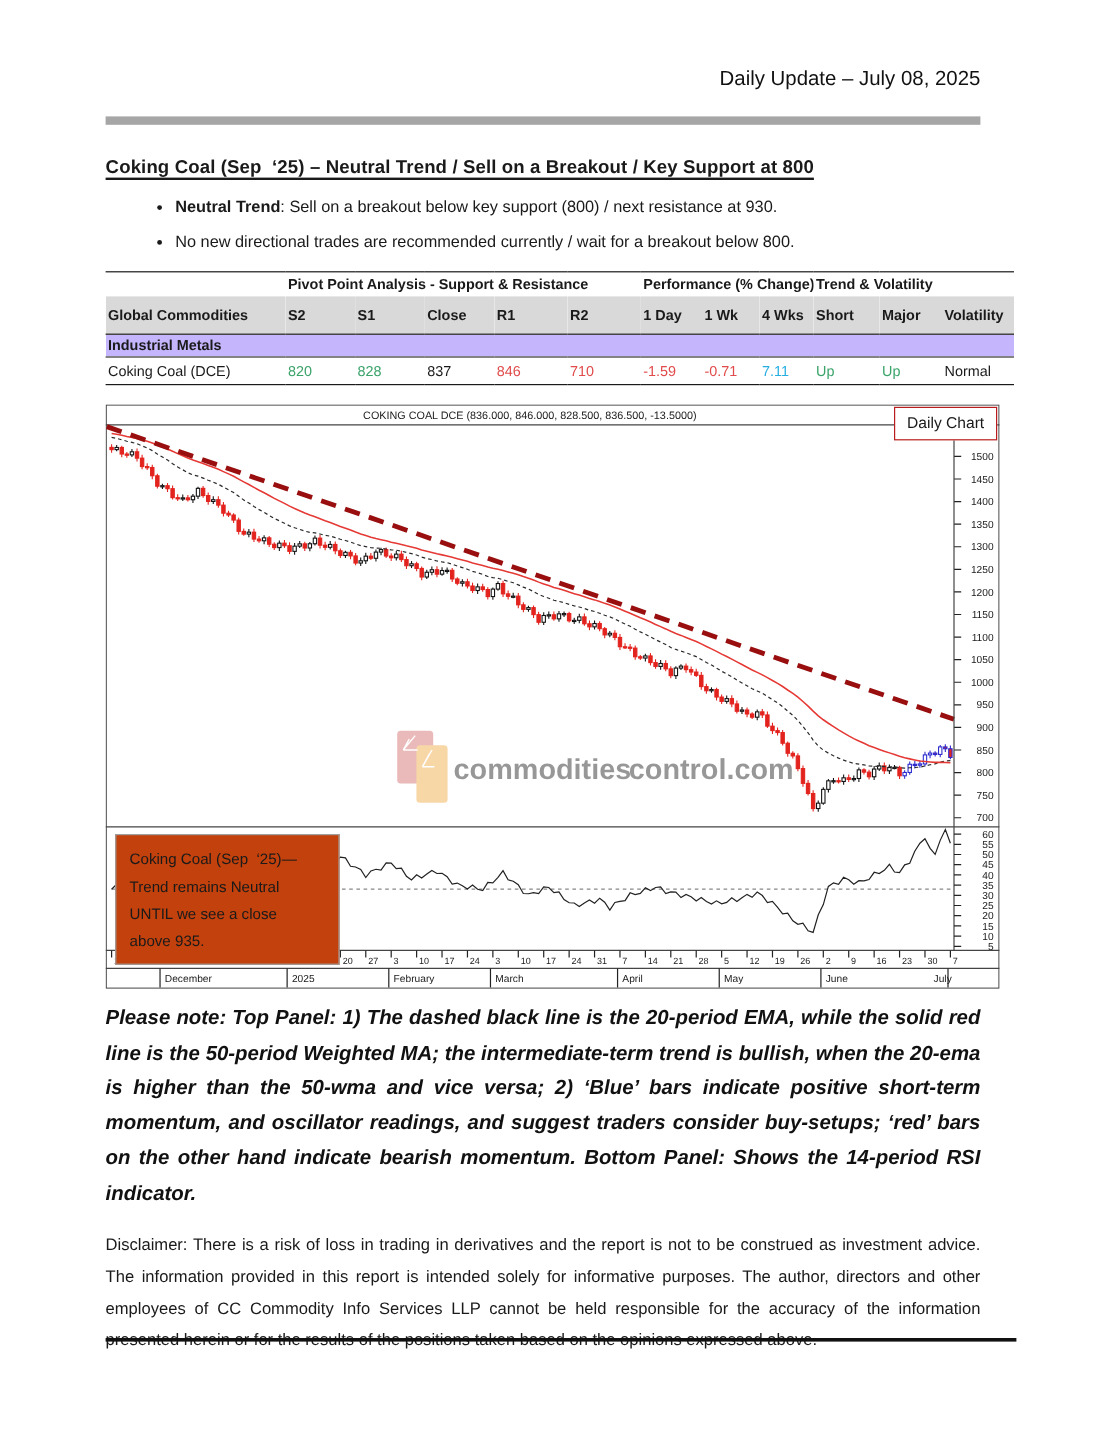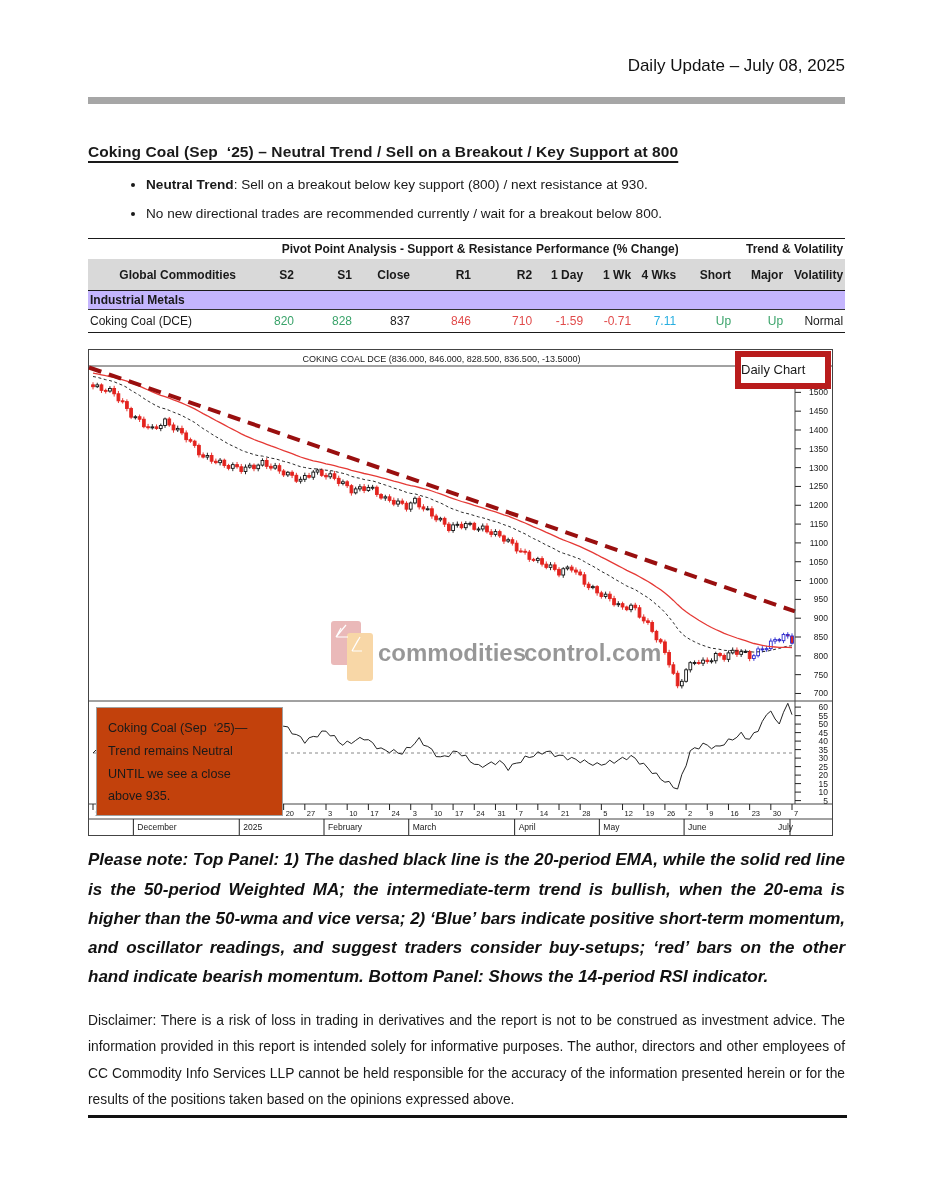--- a/index.html
+++ b/index.html
@@ -1,41 +1,41 @@
 <!DOCTYPE html>
 <html style="--accent-green: #3aa36a; --accent-red: #e14b4b; --accent-cyan: #27aee0; --table-header-bg: #d9d9d9; --divider-gray: #a6a6a6; --candle-red: #e3231e; --candle-blue: #2a2ad0; --wma-red: #e53935; --ema-black: #2a2a2a; --trendline-dark-red: #990f0f; --watermark-gray: #8d87a0; --watermark-orange: #f0a73e; --watermark-red-block: #d26565;"><head>
 <meta charset="utf-8">
 <style>
   html,body{margin:0;padding:0;background:#fff;}
   body{width:927px;height:1200px;overflow:hidden;position:relative;
        font-family:"Liberation Sans",sans-serif;color:#1a1a1a;}
-  .page{padding:0 82px 0 88px;}
+  .page{padding:0 110px 0 88px;}
   .header-row{margin-top:56px;text-align:right;font-size:17px;color:#111;}
   .top-divider{margin-top:21px;height:7px;background:var(--divider-gray,#a6a6a6);}
-  .doc-title{margin-top:39px;font-size:15.5px;font-weight:bold;
+  .doc-title{margin-top:27px;font-size:15.5px;font-weight:bold;
              text-decoration:underline;text-underline-offset:4px;
              text-decoration-thickness:1.5px;letter-spacing:.1px;}
   ul.bullets{margin:14px 0 0 0;padding-left:58px;}
   ul.bullets li{font-size:13.6px;margin-bottom:9px;line-height:1.45;}
   table.commod{border-collapse:collapse;margin-top:15px;table-layout:fixed;width:757px;
                border-top:1.5px solid #1a1a1a;border-bottom:1.5px solid #1a1a1a;}
-  table.commod td{font-size:12px;padding:0 2px;height:19px;text-align:right;overflow:hidden;white-space:nowrap;}
+  table.commod td{font-size:12px;padding:0 2px;height:19px;text-align:left;overflow:hidden;white-space:nowrap;}
   tr.grp td{font-size:12px;font-weight:bold;height:20px;}
   tr.hdr td{background:var(--table-header-bg,#d9d9d9);font-weight:bold;height:31px;}
   tr.sec td{border-top:1.5px solid #1a1a1a;border-bottom:1px solid #333;
             text-align:left;font-weight:bold;background:#c4b5fd;height:18px;padding-left:2px;}
   tr.datarow td{height:22px;}
   tr.datarow td.name{text-align:left;padding-left:2px;}
   .c-green{color:var(--accent-green,#3aa36a);}
   .c-red{color:var(--accent-red,#e14b4b);}
   .c-cyan{color:var(--accent-cyan,#27aee0);margin-top:36px;}
   .chart-wrap{position:relative;width:745px;height:487px;margin-top:16px;}
   svg text{font-family:"Liberation Sans",sans-serif;fill:#1a1a1a;}
   .daily-badge{position:absolute;top:2px;right:2px;width:84px;height:26px;line-height:26px;
-               background:#fff;border:6px solid #b91c1c;text-align:left;font-size:13px;z-index:5;}
+               background:#fff;border:1px solid #b91c1c;text-align:center;font-size:13px;z-index:5;}
   .anno-box{position:absolute;left:8px;top:358px;width:168px;background:#c2410c;border:1px solid #a0a0a0;
             padding:9px 6px 7px 11px;font-size:12.6px;line-height:1.8;z-index:5;}
   .anno-box span{display:block;}
   .note{margin-top:9px;font-style:italic;font-size:17px;line-height:1.72;text-align:justify;color:#111;font-weight:bold;}
   .disclaimer{margin-top:16px;font-size:13.8px;line-height:1.92;text-align:justify;}
   .bottom-rule{position:absolute;left:88px;right:80px;top:1115px;height:3px;background:#111;}
 </style>
 </head>
 <body>
 

